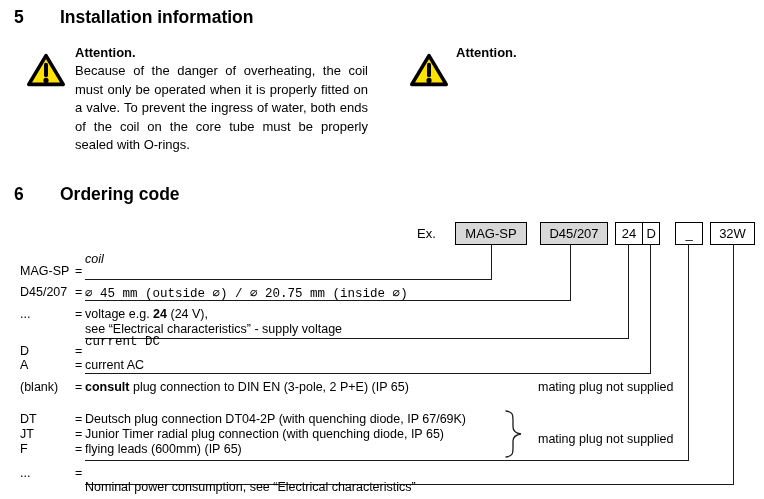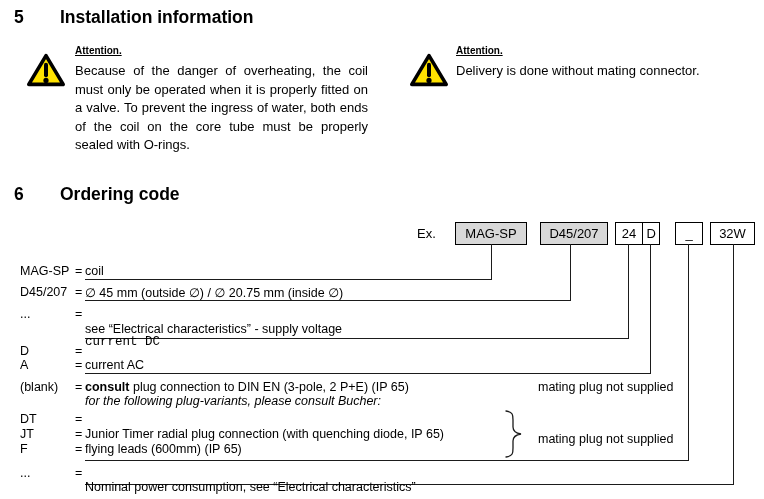--- a/index.html
+++ b/index.html
@@ -2,21 +2,21 @@
 <html><head>
 <meta charset="utf-8">
 <style>
   html,body{margin:0;padding:0;background:#fff;}
   #page{position:relative;width:764px;height:499px;background:#ffffff;
         font-family:"Liberation Sans", sans-serif;color:#000;overflow:hidden;}
 
   .abs{position:absolute;}
   .heading{font-weight:bold;font-size:17.5px;white-space:nowrap;}
 
-  .att-title{font-weight:bold;font-size:10px;white-space:nowrap;text-decoration:underline;}
+  .att-title{font-weight:bold;font-size:13px;white-space:nowrap;}
   .att-body{font-size:13px;line-height:18.6px;}
   .justify{text-align:justify;}
 
   .warn{width:40px;height:36px;}
 
   .ex-label{font-size:13px;}
 
   .code-box{position:absolute;top:222px;height:21px;border:1.2px solid #000;
             display:flex;align-items:center;justify-content:center;
             font-size:13px;background:#fff;white-space:nowrap;}
@@ -55,21 +55,20 @@
   <div class="abs att-body justify" style="left:75px;top:62px;width:293px;">Because of the danger of overheating, the coil must only be operated when it is properly fitted on a valve. To prevent the ingress of water, both ends of the coil on the core tube must be properly sealed with O-rings.</div>
 
   <span class="abs warn" style="left:409px;top:52px;">
     <svg width="40" height="36" viewBox="0 0 100 88">
       <path d="M50 8 L93 80 L7 80 Z" fill="#FFE200" stroke="#000" stroke-width="9" stroke-linejoin="round"></path>
       <line x1="50" y1="31" x2="50" y2="57" stroke="#000" stroke-width="10" stroke-linecap="round"></line>
       <circle cx="50" cy="70" r="6.5" fill="#000"></circle>
     </svg>
   </span>
   <span class="abs att-title" style="left:456px;top:45px;">Attention.</span>
-  <div class="abs att-body" style="left:456px;top:62px;width:300px;">Delivery is done without mating connector.</div>
 
   <span class="abs heading" style="left:14px;top:184px;">6</span>
   <span class="abs heading" style="left:60px;top:184px;">Ordering code</span>
 
   <span class="abs ex-label" style="left:417px;top:226px;">Ex.</span>
 
   <div class="code-box gray" style="left:455px;width:70px;">
     <span>MAG-SP</span>
   </div>
   <div class="code-box gray" style="left:540px;width:66px;">
@@ -98,47 +97,48 @@
 
   <div class="hline" style="left:85px;top:279px;width:407px;"></div>
   <div class="hline" style="left:85px;top:300px;width:486px;"></div>
   <div class="hline" style="left:85px;top:338px;width:544px;"></div>
   <div class="hline" style="left:85px;top:373px;width:566px;"></div>
   <div class="hline" style="left:85px;top:460px;width:604px;"></div>
   <div class="hline" style="left:85px;top:484px;width:649px;"></div>
 
   <span class="rtxt lab" style="top:264px;">MAG-SP</span>
   <span class="rtxt eq" style="top:264px;">=</span>
-  <span class="rtxt val" style="top:264px;">coil</span>
+  <span class="rtxt val" style="top:252px;font-style:italic;">coil</span>
 
   <span class="rtxt lab" style="top:285px;">D45/207</span>
   <span class="rtxt eq" style="top:285px;">=</span>
-  <span class="rtxt val" style="top:285px;">∅ 45 mm (outside ∅) / ∅ 20.75 mm (inside ∅)</span>
+  <span class="rtxt val" style="top:285px;font-family:Liberation Mono, monospace;">∅ 45 mm (outside ∅) / ∅ 20.75 mm (inside ∅)</span>
 
   <span class="rtxt lab" style="top:307px;">...</span>
   <span class="rtxt eq" style="top:307px;">=</span>
+  <span class="rtxt val" style="top:307px;"><span>voltage e.g. </span><span class="b">24</span><span> (24 V),</span></span>
   <span class="rtxt val" style="top:322px;">see “Electrical characteristics” - supply voltage</span>
 
   <span class="rtxt lab" style="top:344px;">D</span>
   <span class="rtxt eq" style="top:344px;">=</span>
   <span class="rtxt val" style="top:335px;font-family:Liberation Mono, monospace;">current DC</span>
 
   <span class="rtxt lab" style="top:358px;">A</span>
   <span class="rtxt eq" style="top:358px;">=</span>
   <span class="rtxt val" style="top:358px;">current AC</span>
 
   <span class="rtxt lab" style="top:380px;">(blank)</span>
   <span class="rtxt eq" style="top:380px;">=</span>
   <span class="rtxt val" style="top:380px;"><span class="b">consult</span><span> plug connection to DIN EN (3-pole, 2 P+E) (IP 65)</span></span>
   <span class="rtxt note" style="top:380px;">mating plug not supplied</span>
 
-  <span class="rtxt val it" style="top:394px;">for the following plug-variants, please consult Bucher:</span>
 
   <span class="rtxt lab" style="top:412px;">DT</span>
   <span class="rtxt eq" style="top:412px;">=</span>
+  <span class="rtxt val" style="top:412px;">Deutsch plug connection DT04-2P (with quenching diode, IP 67/69K)</span>
 
   <span class="rtxt lab" style="top:427px;">JT</span>
   <span class="rtxt eq" style="top:427px;">=</span>
   <span class="rtxt val" style="top:427px;">Junior Timer radial plug connection (with quenching diode, IP 65)</span>
   <span class="rtxt note" style="top:432px;">mating plug not supplied</span>
 
   <span class="rtxt lab" style="top:442px;">F</span>
   <span class="rtxt eq" style="top:442px;">=</span>
   <span class="rtxt val" style="top:442px;">flying leads (600mm) (IP 65)</span>
 

